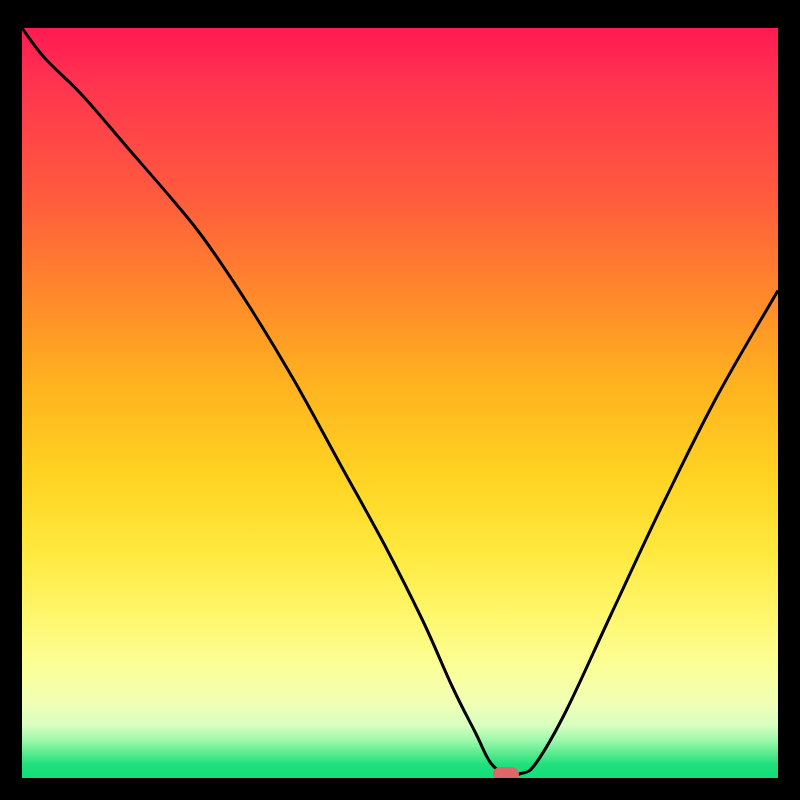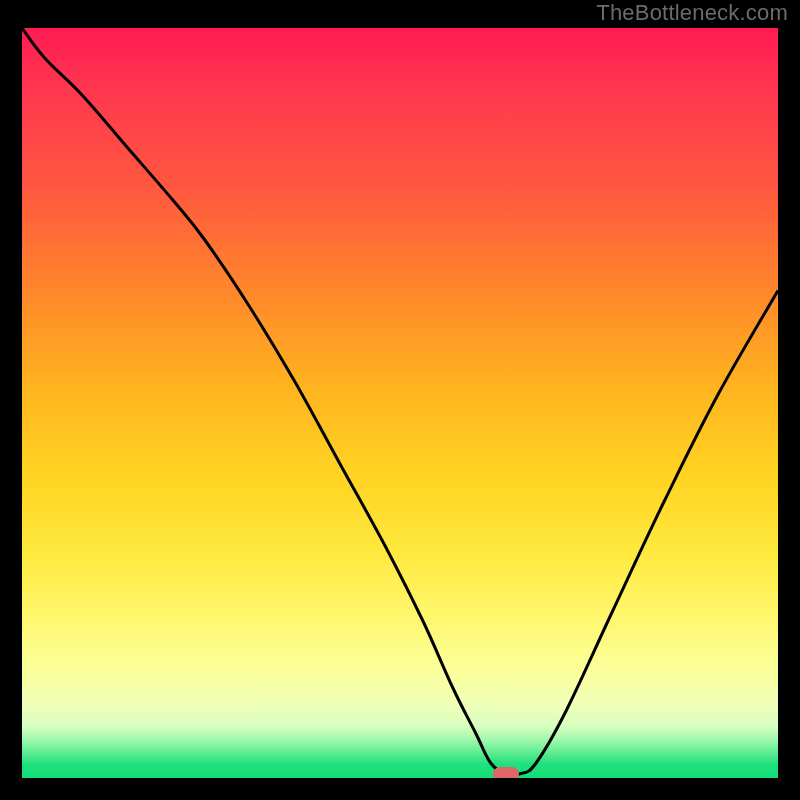--- a/index.html
+++ b/index.html
@@ -78,21 +78,20 @@
     height: 14px;
     border-radius: 7px;
     background: #de6666;
     z-index: 4;
   }
 </style>
 </head>
 <body>
 
 <div class="frame">
-  <div class="watermark">TheBottleneck.com</div>
 
   <div class="plot-area">
     <div class="gradient"></div>
 
     <svg class="curve" viewBox="0 0 756 750" preserveAspectRatio="none">
       <path id="curve-path" d="M 0.0 0.0 C 4.1 5.4, 11.8 17.9, 22.7 30.0 C 33.6 42.2, 45.5 51.3, 60.5 67.5 C 75.4 83.7, 89.5 101.1, 105.8 120.0 C 122.2 138.9, 137.6 156.3, 151.2 172.5 C 164.8 188.7, 167.8 191.1, 181.4 210.0 C 195.0 228.9, 210.5 251.8, 226.8 277.5 C 243.1 303.1, 255.8 324.1, 272.2 352.5 C 288.5 380.9, 301.2 405.3, 317.5 435.0 C 333.8 464.7, 347.9 489.2, 362.9 517.5 C 377.8 545.9, 388.4 566.9, 400.7 592.5 C 412.9 618.1, 421.4 639.8, 430.9 660.0 C 440.4 680.3, 446.8 691.5, 453.6 705.0 C 460.4 718.5, 463.3 727.7, 468.7 735.0 C 474.2 742.3, 478.4 743.6, 483.8 745.5 C 489.3 747.4, 493.5 747.4, 499.0 745.5 C 504.4 743.6, 505.9 746.3, 514.1 735.0 C 522.2 723.7, 530.7 709.5, 544.3 682.5 C 557.9 655.5, 572.0 622.8, 589.7 585.0 C 607.4 547.2, 623.5 511.6, 642.6 472.5 C 661.7 433.4, 675.1 405.3, 695.5 367.5 C 715.9 329.7, 745.1 281.4, 756.0 262.5"></path>
     </svg>
 
     <div id="marker" class="marker" style="left: 470.84px; top: 738.5px;"></div>
   </div>

